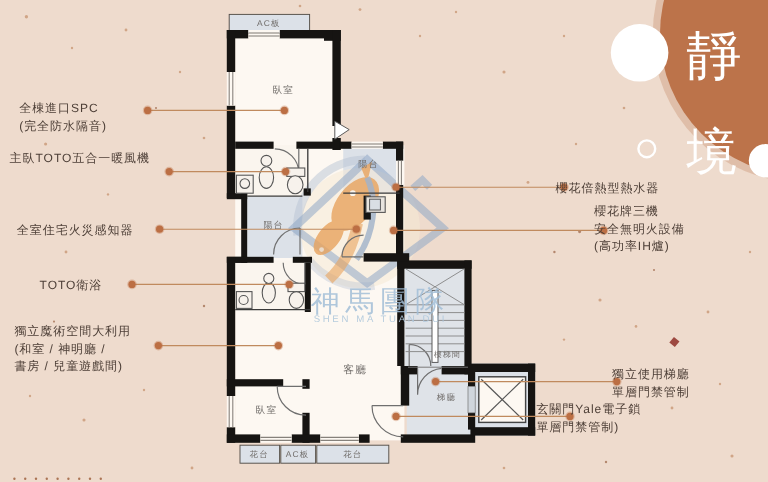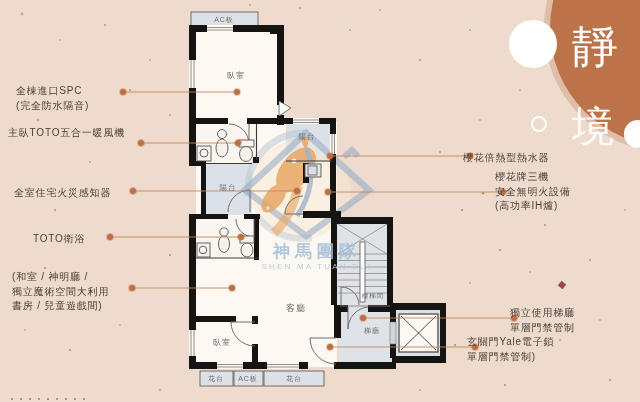--- a/index.html
+++ b/index.html
@@ -14,32 +14,32 @@
       color:#4c3e36;letter-spacing:.8px;}
   .co span{display:block;white-space:nowrap;}
   .co-l1{left:16px;top:84px;width:124px;}
   .co-l2{left:8px;top:126px;width:140px;}
   .co-l3{left:14px;top:186px;width:120px;}
   .co-l4{left:33px;top:232px;width:78px;}
   .co-l5{left:12px;top:270px;width:122px;}
   .co-r1{left:463px;top:151px;width:100px;}
   .co-r2{left:495px;top:170px;width:120px;}
   .co-r3{left:510px;top:306px;width:92px;}
-  .co-r4{left:467px;top:335px;width:172px;}
+  .co-r4{left:447px;top:335px;width:172px;}
   
   .rl{position:absolute;transform:translate(-50%,-50%);color:#6f6b68;
       letter-spacing:1px;white-space:nowrap;}
   
   .tchar{position:absolute;transform:translate(-50%,-50%);color:#ffffff;
       font-family:"Liberation Serif","DejaVu Serif",serif;font-weight:400;}
   .t1{left:595px;top:47px;font-size:46px;}
   .t2{left:593px;top:127px;font-size:42px;}
   
   .wm-cjk{position:absolute;left:317px;top:251px;transform:translate(-50%,-50%);
-      font-size:17px;font-weight:bold;letter-spacing:5px;color:#a3bfd8;
+      font-size:24px;font-weight:normal;letter-spacing:5px;color:#a3bfd8;
       opacity:.85;white-space:nowrap;}
   .wm-lat{position:absolute;left:317px;top:266px;transform:translate(-50%,-50%);
       font-size:8px;letter-spacing:2.2px;color:#afc8dc;opacity:.9;white-space:nowrap;}
 </style>
 </head>
 <body>
 
 <div class="stage">
 
 <svg width="640" height="402" viewBox="0 0 640 402">
@@ -333,22 +333,22 @@
   <div class="co co-l2">
     <span>主臥TOTO五合一暖風機</span>
   </div>
   <div class="co co-l3">
     <span>全室住宅火災感知器</span>
   </div>
   <div class="co co-l4">
     <span>TOTO衛浴</span>
   </div>
   <div class="co co-l5">
+    <span>獨立魔術空間大利用</span>
     <span>(和室 / 神明廳 /</span>
-    <span>獨立魔術空間大利用</span>
     <span>書房 / 兒童遊戲間)</span>
   </div>
 
   <div class="co co-r1">
     <span>櫻花倍熱型熱水器</span>
   </div>
   <div class="co co-r2">
     <span>櫻花牌三機</span>
     <span>安全無明火設備</span>
     <span>(高功率IH爐)</span>

